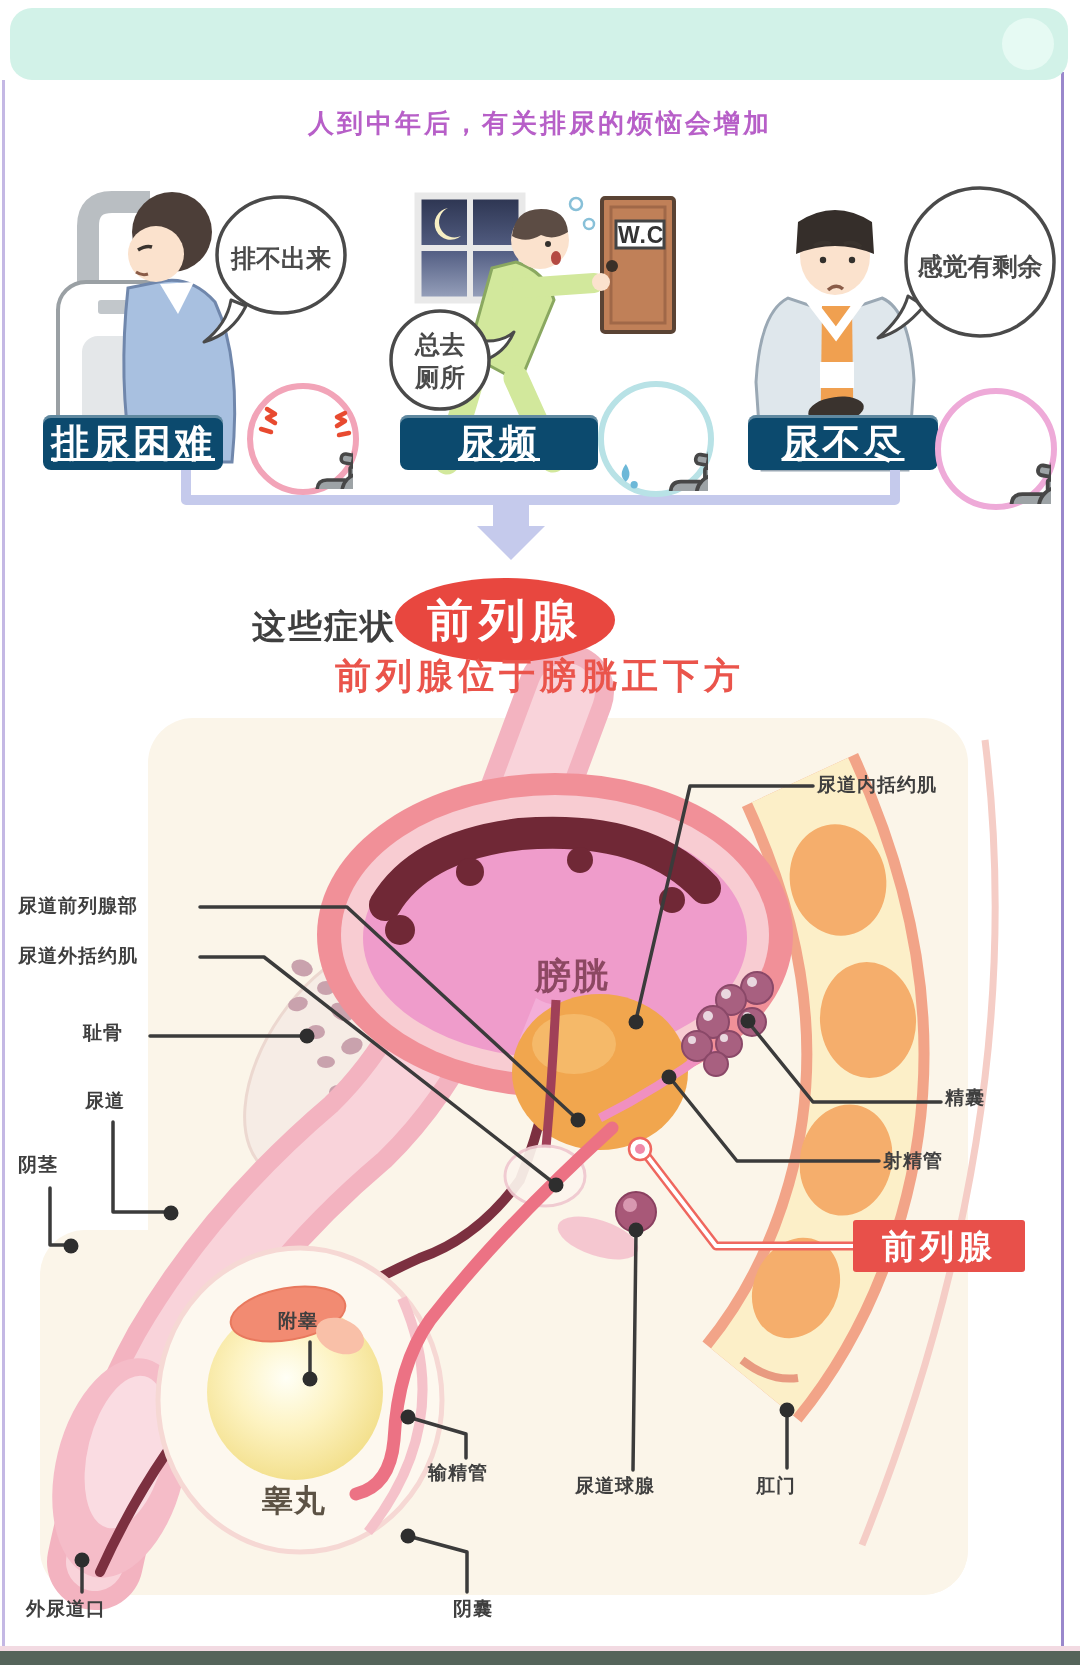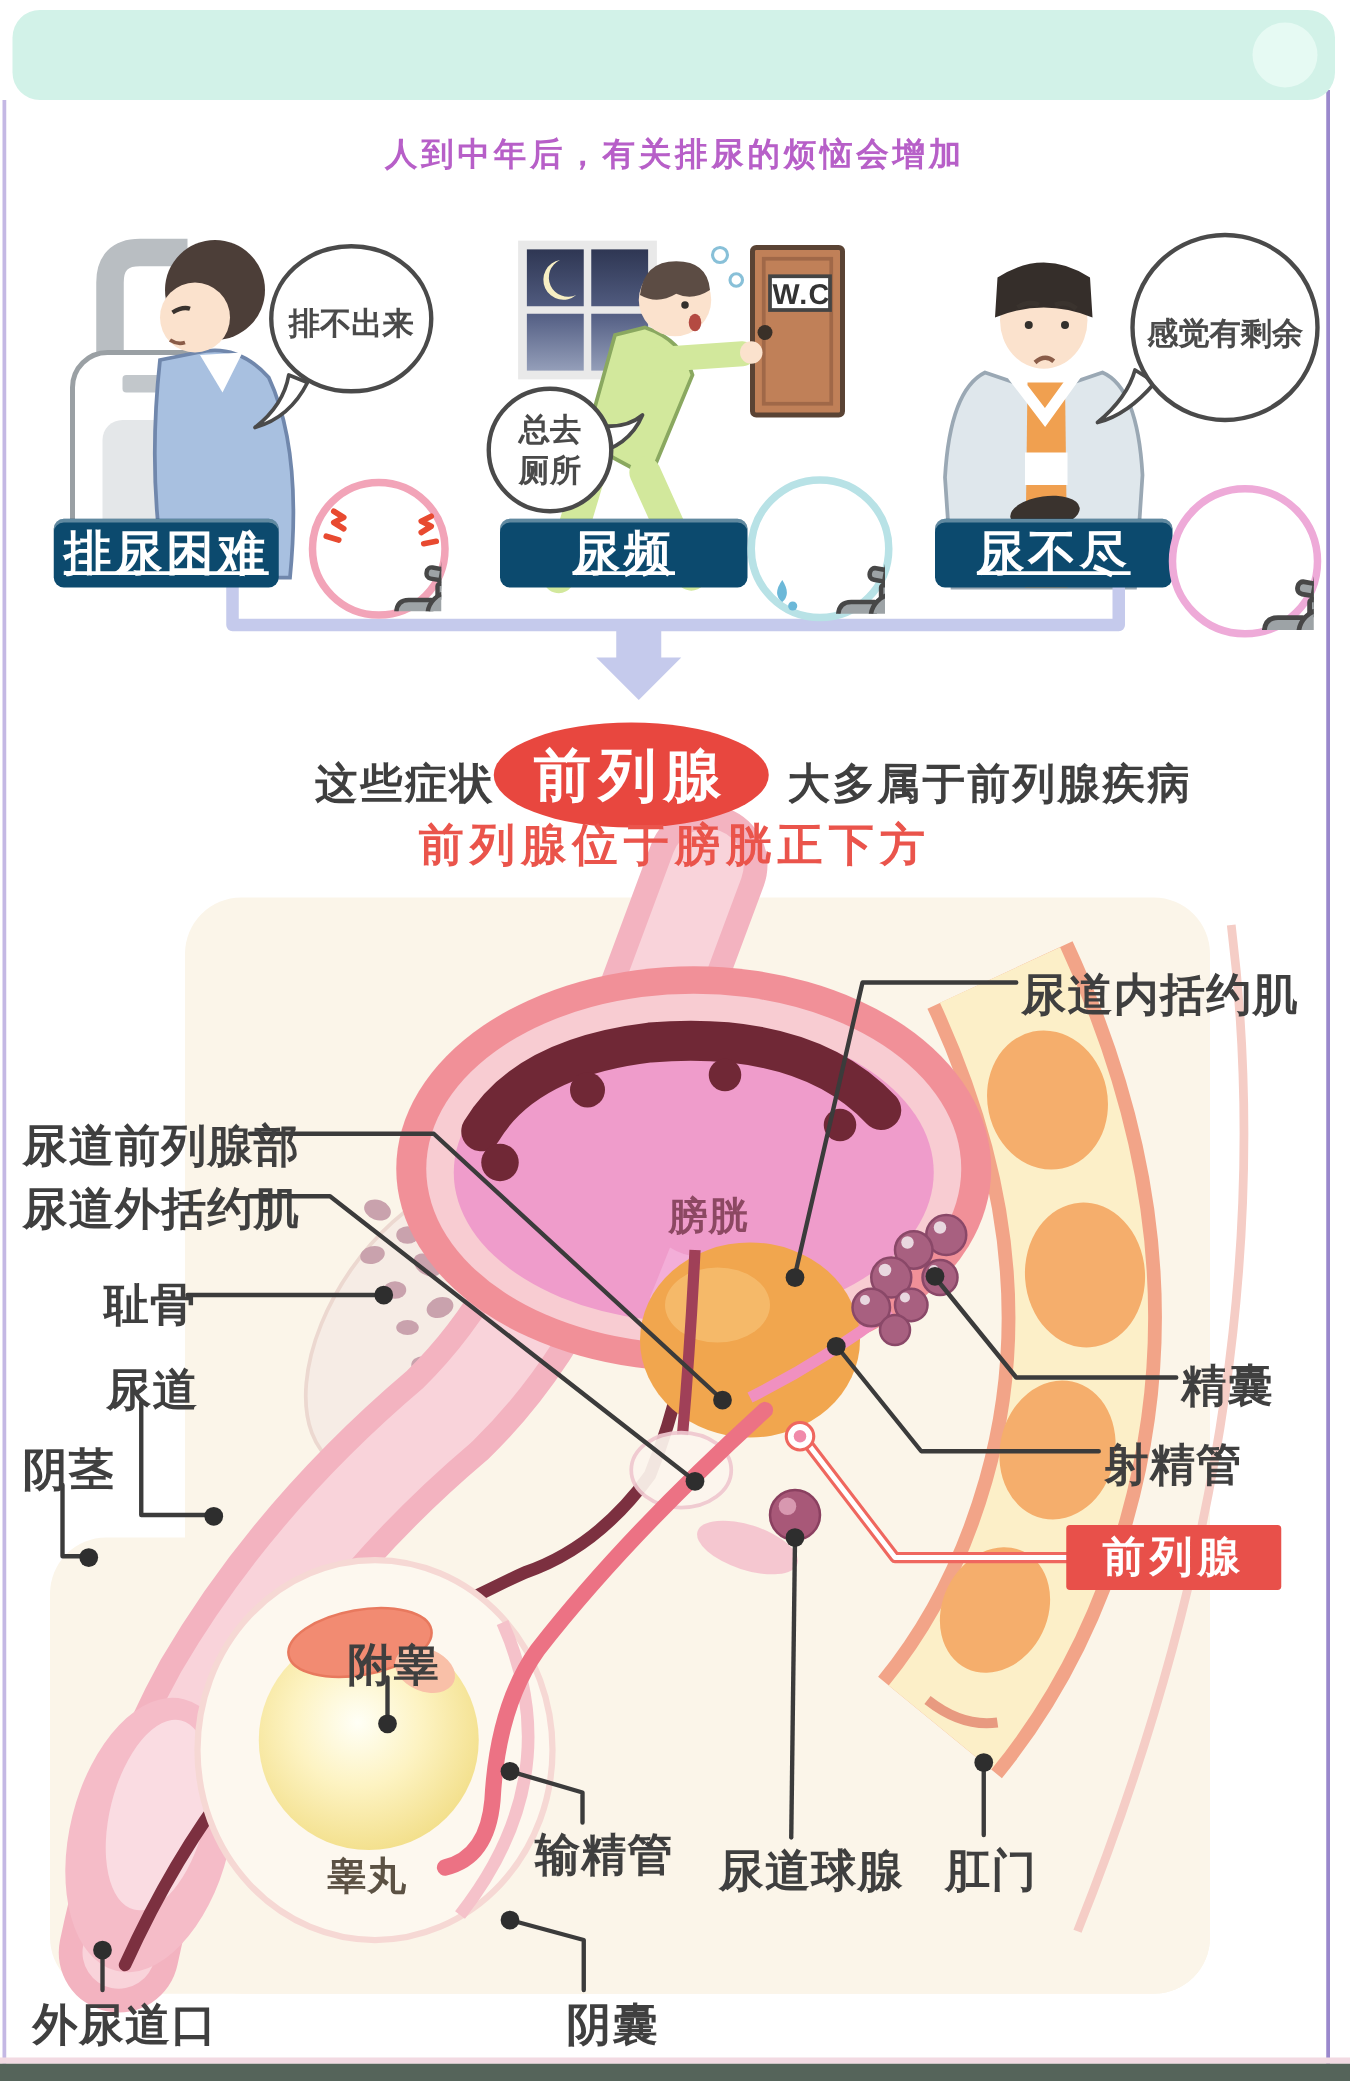--- a/index.html
+++ b/index.html
@@ -24,21 +24,21 @@
   .sym-circle svg{display:block;width:100%;height:100%;}
   .bubble-text{color:#4a4a4a;font-size:25px;text-align:center;z-index:3;}
 
   .concl-text{top:604px;font-size:34px;color:#3f3f3f;letter-spacing:2px;}
   .concl-ellipse{position:absolute;left:395px;top:578px;width:220px;height:84px;z-index:2;
                  background:#e8473f;border-radius:50%;color:#ffffff;font-weight:bold;
                  font-size:46px;text-align:center;line-height:84px;letter-spacing:6px;}
   .caption{left:0;top:652px;width:1080px;text-align:center;font-size:36px;color:#ea544b;
            letter-spacing:5px;}
 
-  .alabel{font-size:36px;color:#3f3f3f;letter-spacing:1px;}
+  .alabel{font-size:19px;color:#3f3f3f;letter-spacing:1px;}
   .prostate-box{position:absolute;left:853px;top:1220px;width:172px;height:52px;z-index:2;
                 background:#e8504a;border-radius:3px;color:#ffffff;font-weight:bold;
                 font-size:34px;text-align:center;line-height:52px;letter-spacing:4px;}
   .wc-sign{left:618px;top:223px;width:44px;height:24px;text-align:center;font-size:23px;
            color:#333333;line-height:24px;letter-spacing:1px;}
 
   .border-left{position:absolute;left:2px;top:80px;width:3px;height:1572px;background:#c4b8e4;z-index:1;}
   .border-right{position:absolute;left:1061px;top:72px;width:3px;height:1580px;background:#9a88cc;z-index:1;}
   .bottom-pink{position:absolute;left:0;top:1646px;width:1080px;height:5px;background:#f2dae2;z-index:1;}
   .bottom-bar{position:absolute;left:0;top:1651px;width:1080px;height:14px;background:#55645a;z-index:1;}
@@ -332,30 +332,29 @@
   <div class="txt bubble-text" style="left:221px;top:242px;width:120px;">排不出来</div>
   <div class="txt bubble-text" style="left:404px;top:328px;width:72px;line-height:33px;">
     <div>总去</div>
     <div>厕所</div>
   </div>
   <div class="txt bubble-text" style="left:910px;top:250px;width:140px;">感觉有剩余</div>
   <div class="txt wc-sign">W.C</div>
 
   <div class="txt concl-text" style="left:252px;">这些症状</div>
   <div class="concl-ellipse">前列腺</div>
-  <div class="txt concl-text" style="left:630px;">大多属于前列腺疾病</div>
   <div class="txt caption">前列腺位于膀胱正下方</div>
 
   <div class="txt alabel" style="left:817px;top:772px;">尿道内括约肌</div>
   <div class="txt alabel" style="left:18px;top:893px;">尿道前列腺部</div>
   <div class="txt alabel" style="left:18px;top:943px;">尿道外括约肌</div>
   <div class="txt alabel" style="left:83px;top:1020px;">耻骨</div>
   <div class="txt alabel" style="left:85px;top:1088px;">尿道</div>
   <div class="txt alabel" style="left:18px;top:1152px;">阴茎</div>
-  <div class="txt alabel" style="left:535px;top:952px;font-size:31px;color:#8c4862;">膀胱</div>
+  <div class="txt alabel" style="left:535px;top:952px;font-size:36px;color:#8c4862;">膀胱</div>
   <div class="txt alabel" style="left:945px;top:1085px;">精囊</div>
   <div class="txt alabel" style="left:883px;top:1148px;">射精管</div>
   <div class="prostate-box">前列腺</div>
   <div class="txt alabel" style="left:278px;top:1308px;">附睾</div>
   <div class="txt alabel" style="left:262px;top:1480px;font-size:31px;color:#5c5244;">睾丸</div>
   <div class="txt alabel" style="left:428px;top:1460px;">输精管</div>
   <div class="txt alabel" style="left:575px;top:1473px;">尿道球腺</div>
   <div class="txt alabel" style="left:756px;top:1473px;">肛门</div>
   <div class="txt alabel" style="left:26px;top:1596px;">外尿道口</div>
   <div class="txt alabel" style="left:453px;top:1596px;">阴囊</div>

